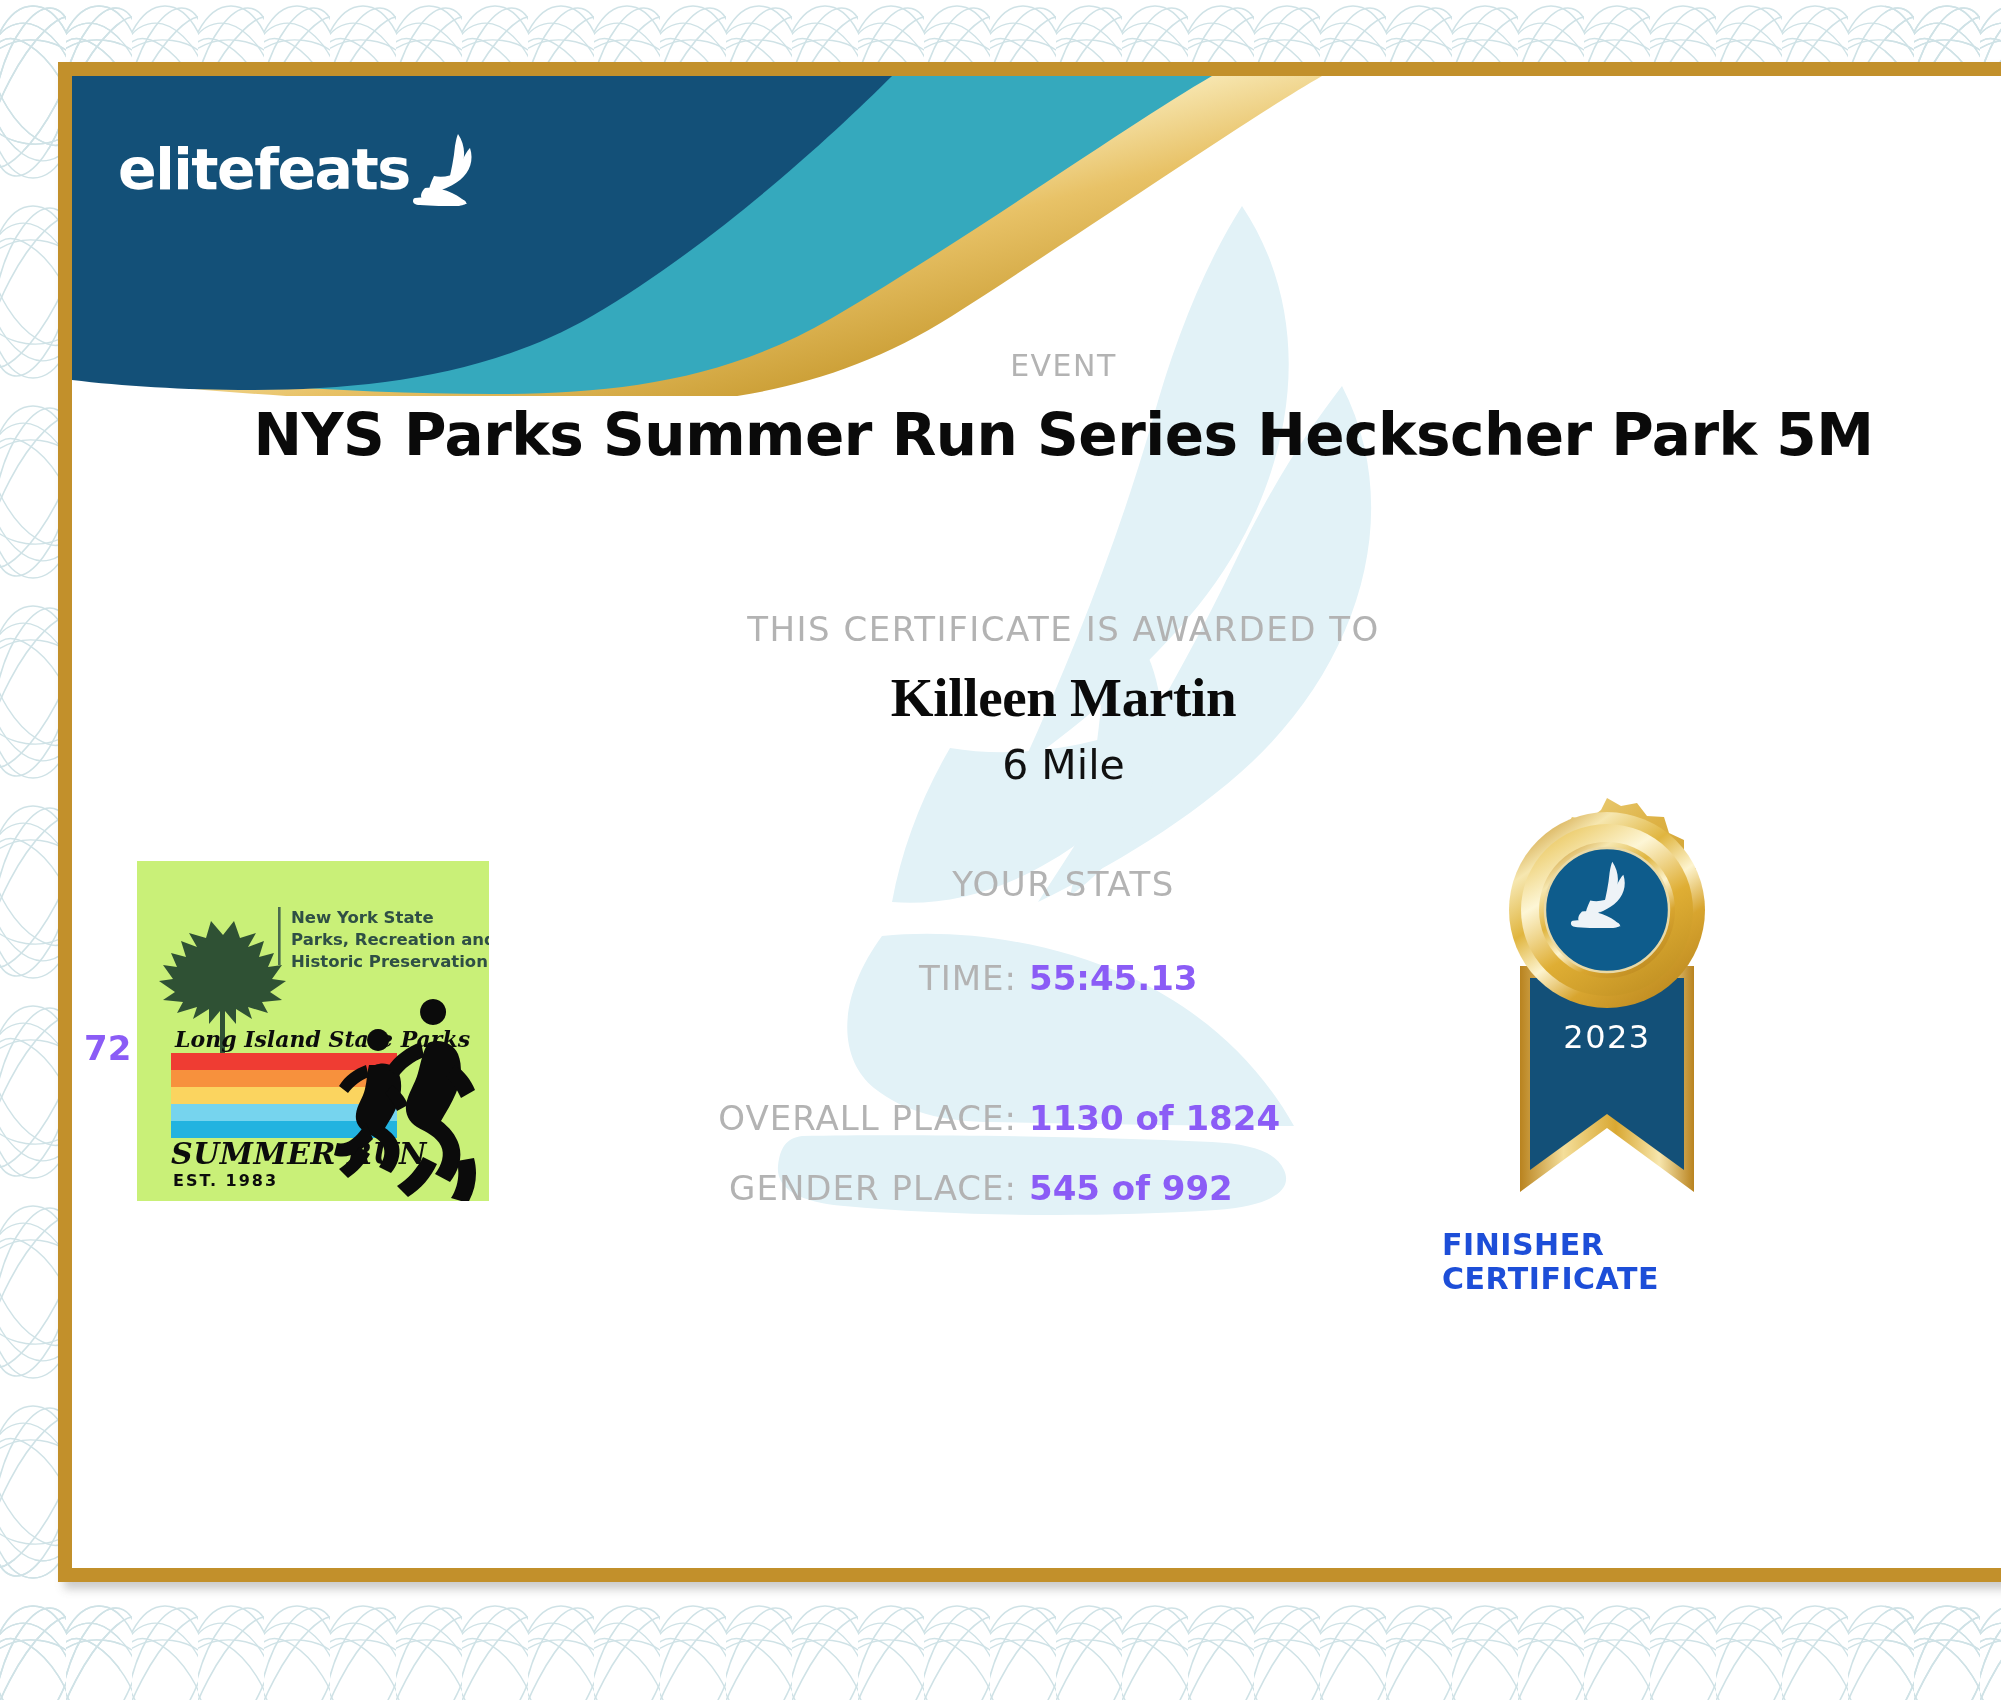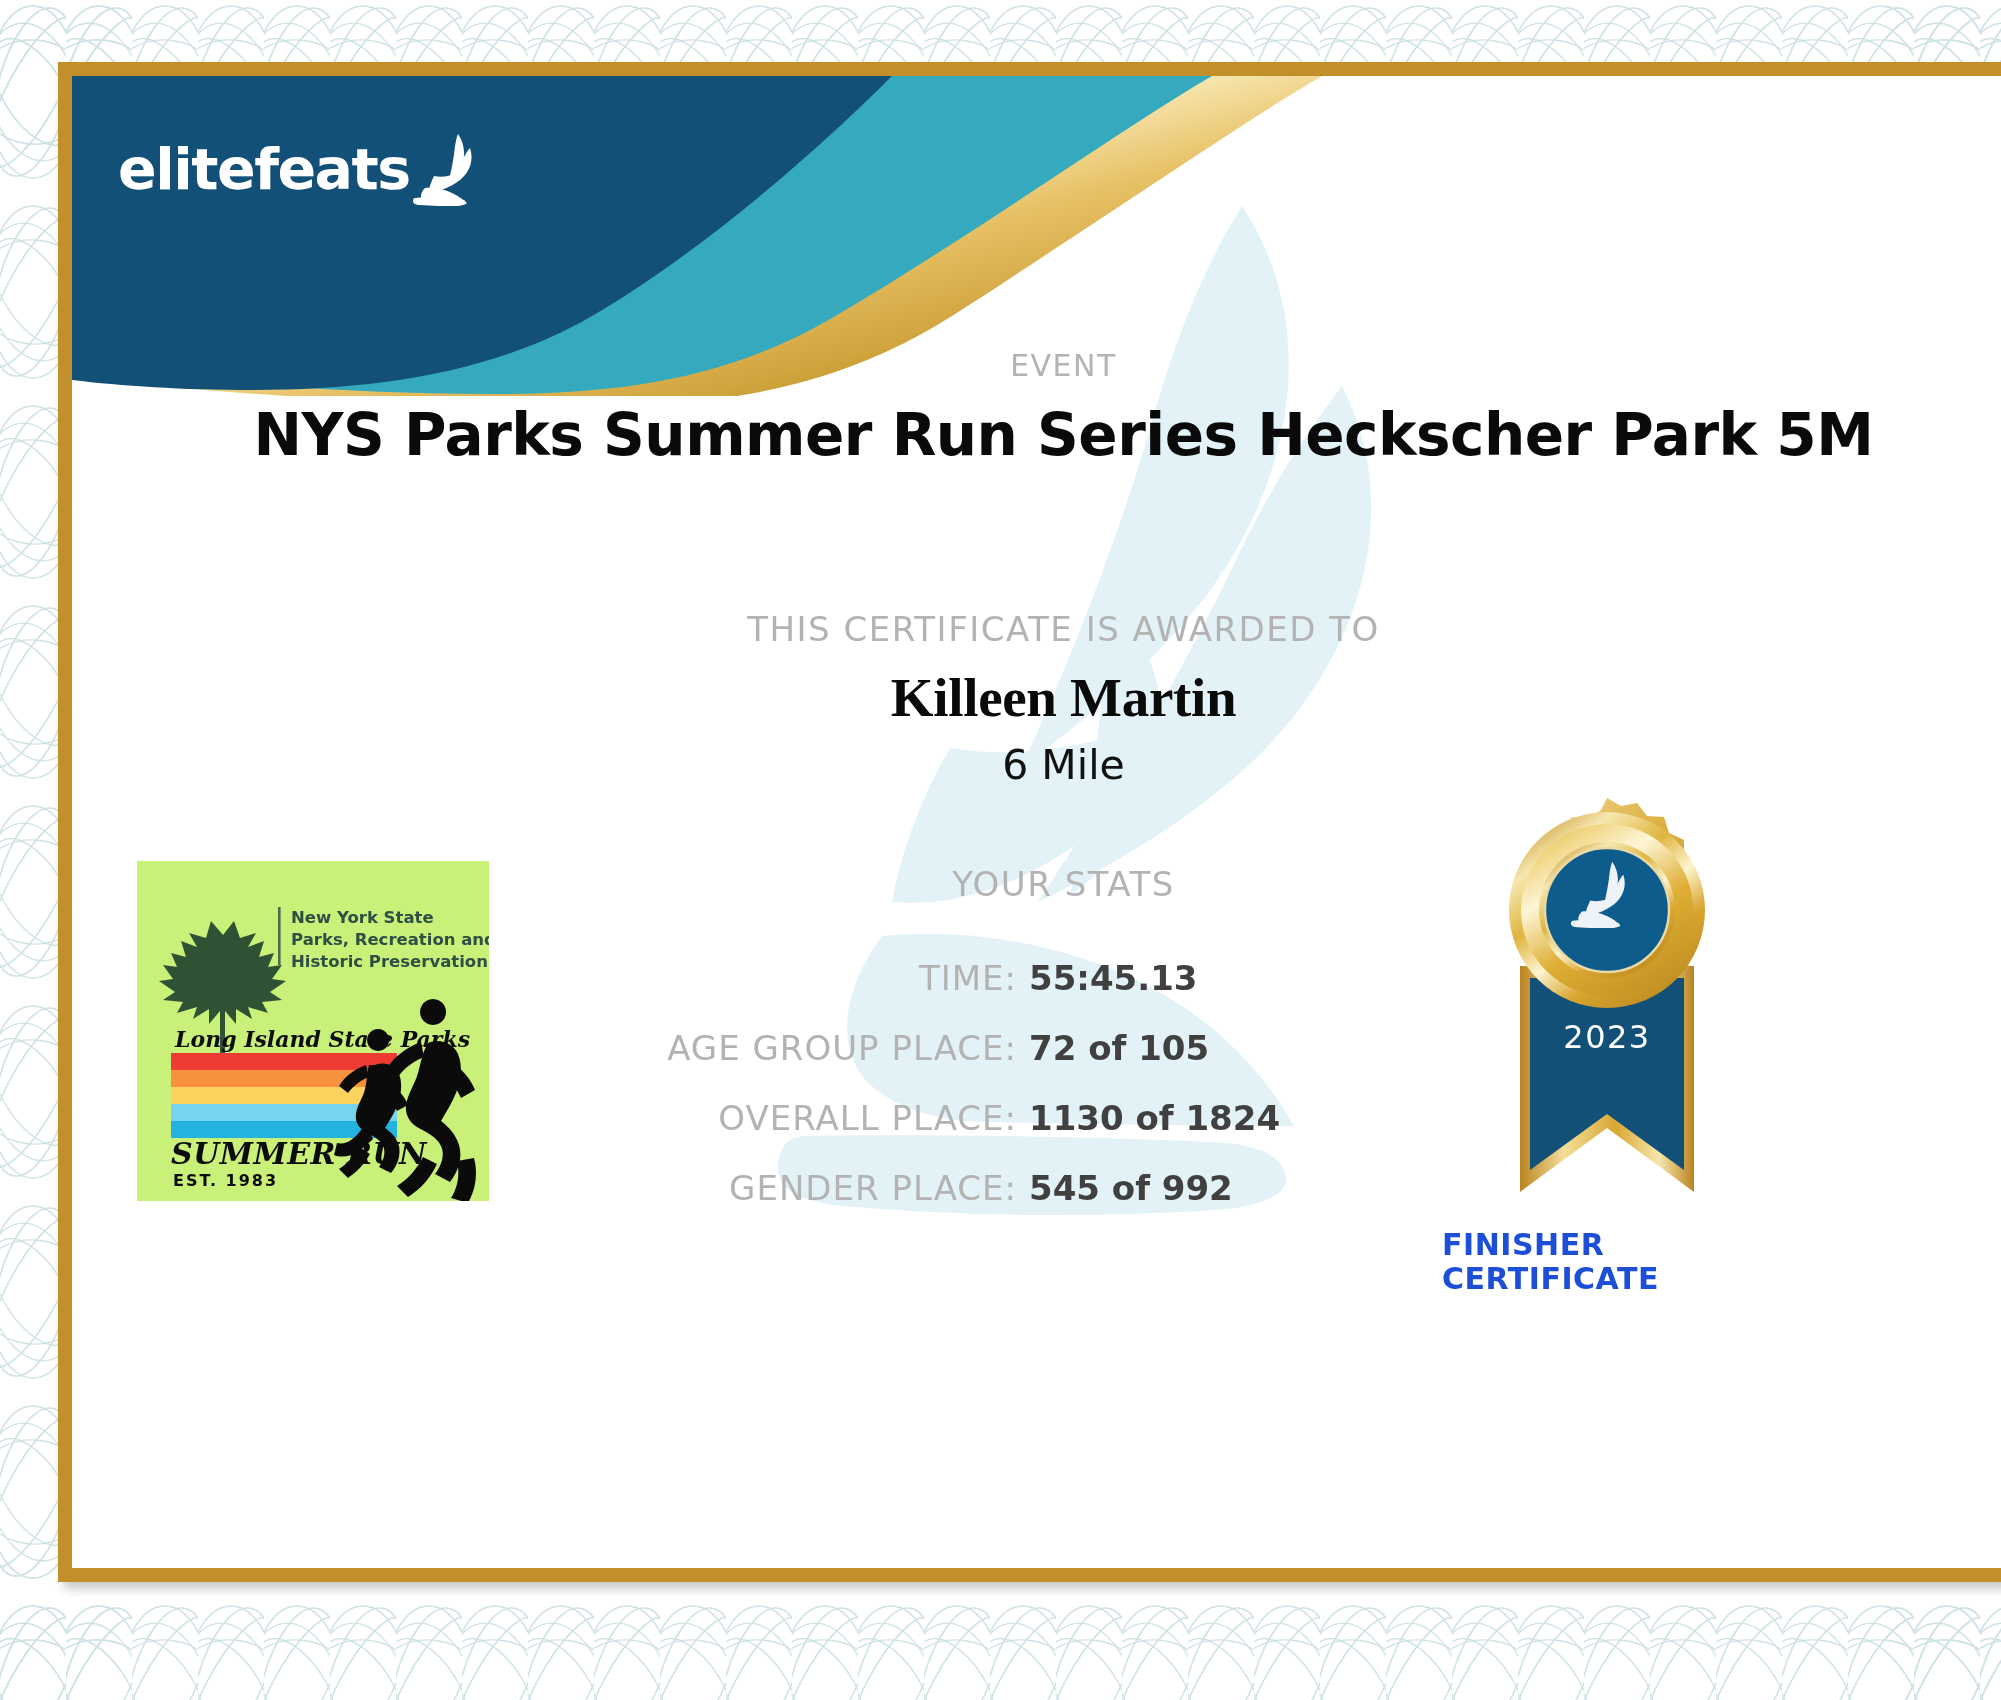--- a/index.html
+++ b/index.html
@@ -187,21 +187,21 @@
     text-align: right;
     color: #b3b3b3;
     font-family: "DejaVu Sans", sans-serif;
     font-size: 34px;
     font-weight: 400;
     letter-spacing: 1px;
     white-space: nowrap;
   }
   .stat-value {
     margin-left: 12px;
-    color: #404040;
+    color: #8b5cf6;
     font-family: "DejaVu Sans", sans-serif;
     font-size: 34px;
     font-weight: 700;
     white-space: nowrap;
   }
 
   
   .park-logo {
     position: absolute;
     left: 65px;
@@ -335,21 +335,20 @@
 
         <div class="eyebrow label-stats">YOUR STATS</div>
       </div>
 
       <div class="stats-block">
         <div class="stat-row">
           <span class="stat-label">TIME:</span>
           <span class="stat-value">55:45.13</span>
         </div>
         <div class="stat-row">
-          <span class="stat-label">AGE GROUP PLACE:</span>
           <span class="stat-value">72 of 105</span>
         </div>
         <div class="stat-row">
           <span class="stat-label">OVERALL PLACE:</span>
           <span class="stat-value">1130 of 1824</span>
         </div>
         <div class="stat-row">
           <span class="stat-label">GENDER PLACE:</span>
           <span class="stat-value">545 of 992</span>
         </div>

